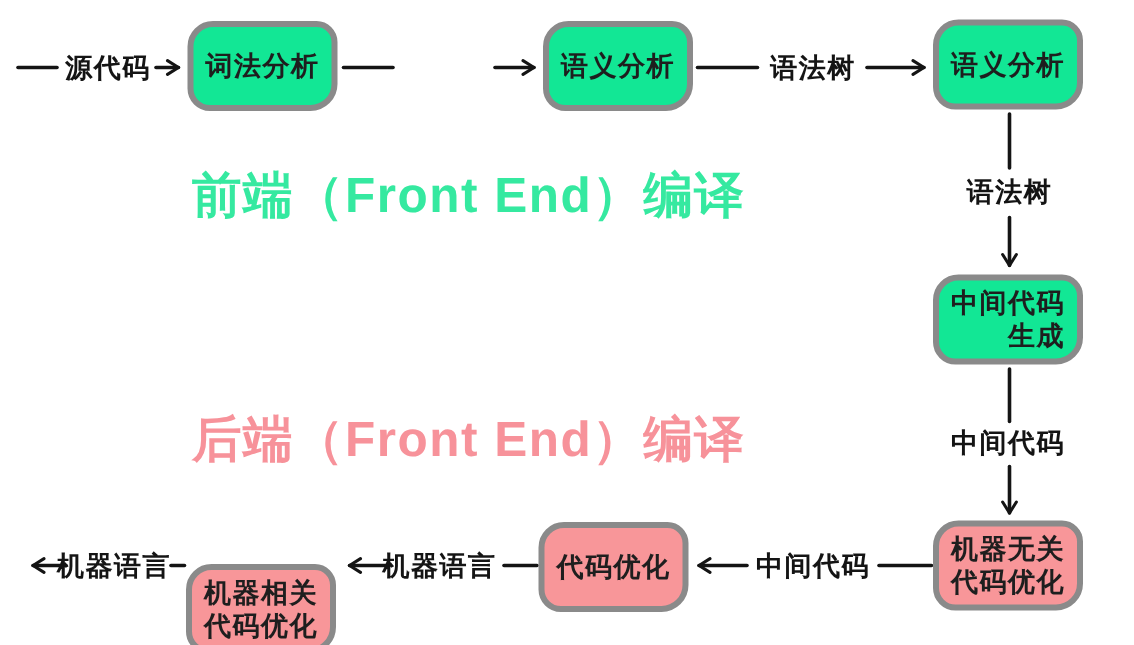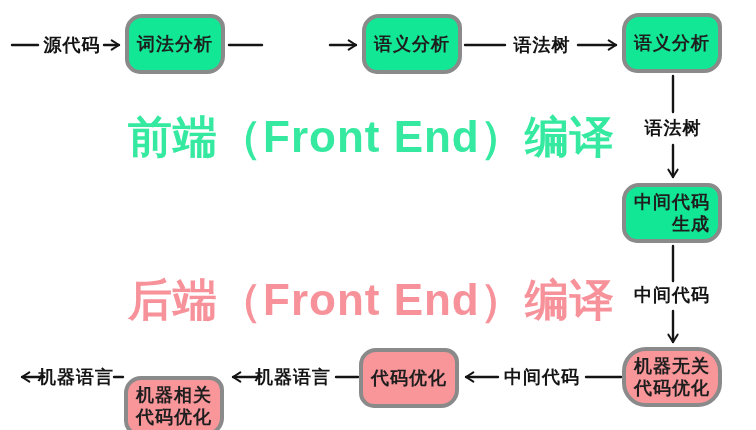--- a/index.html
+++ b/index.html
@@ -52,21 +52,21 @@
     font-size: 18px;
     font-weight: 600;
     letter-spacing: 1px;
     color: var(--line-black);
     white-space: nowrap;
   }
   .stage-title {
     position: absolute;
     left: 128px;
     width: 464px;
-    font-size: 44px;
+    font-size: 33px;
     font-weight: 700;
     letter-spacing: 1px;
     white-space: nowrap;
   }
   .stage-title.front { top: 108px; color: var(--front-title-green); }
   .stage-title.back  { top: 271px; color: var(--back-title-pink); }
 </style>
 </head>
 <body>
 
@@ -102,21 +102,21 @@
   </svg>
 
   <div class="stage-title front">前端（Front End）编译</div>
   <div class="stage-title back">后端（Front End）编译</div>
 
   <div class="node green" style="left:125px; top:14px;">词法分析</div>
   <div class="node green" style="left:362px; top:14px;">语义分析</div>
   <div class="node green" style="left:622px; top:13px;">语义分析</div>
   <div class="node green" style="left:622px; top:183px;">中间代码
 生成</div>
-  <div class="node pink" style="left:622px; top:347px;border-radius:24px;">机器无关
+  <div class="node pink" style="left:622px; top:347px;">机器无关
 代码优化</div>
   <div class="node pink" style="left:359px; top:348px;">代码优化</div>
   <div class="node pink" style="left:124px; top:348px;margin-top:28px;">机器相关
 代码优化</div>
 
   <div class="edge-label" style="left:72px;  top:45px;">源代码</div>
   <div class="edge-label" style="left:542px; top:45px;">语法树</div>
   <div class="edge-label" style="left:673px; top:128px;">语法树</div>
   <div class="edge-label" style="left:672px; top:295px;">中间代码</div>
   <div class="edge-label" style="left:542px; top:377px;">中间代码</div>

